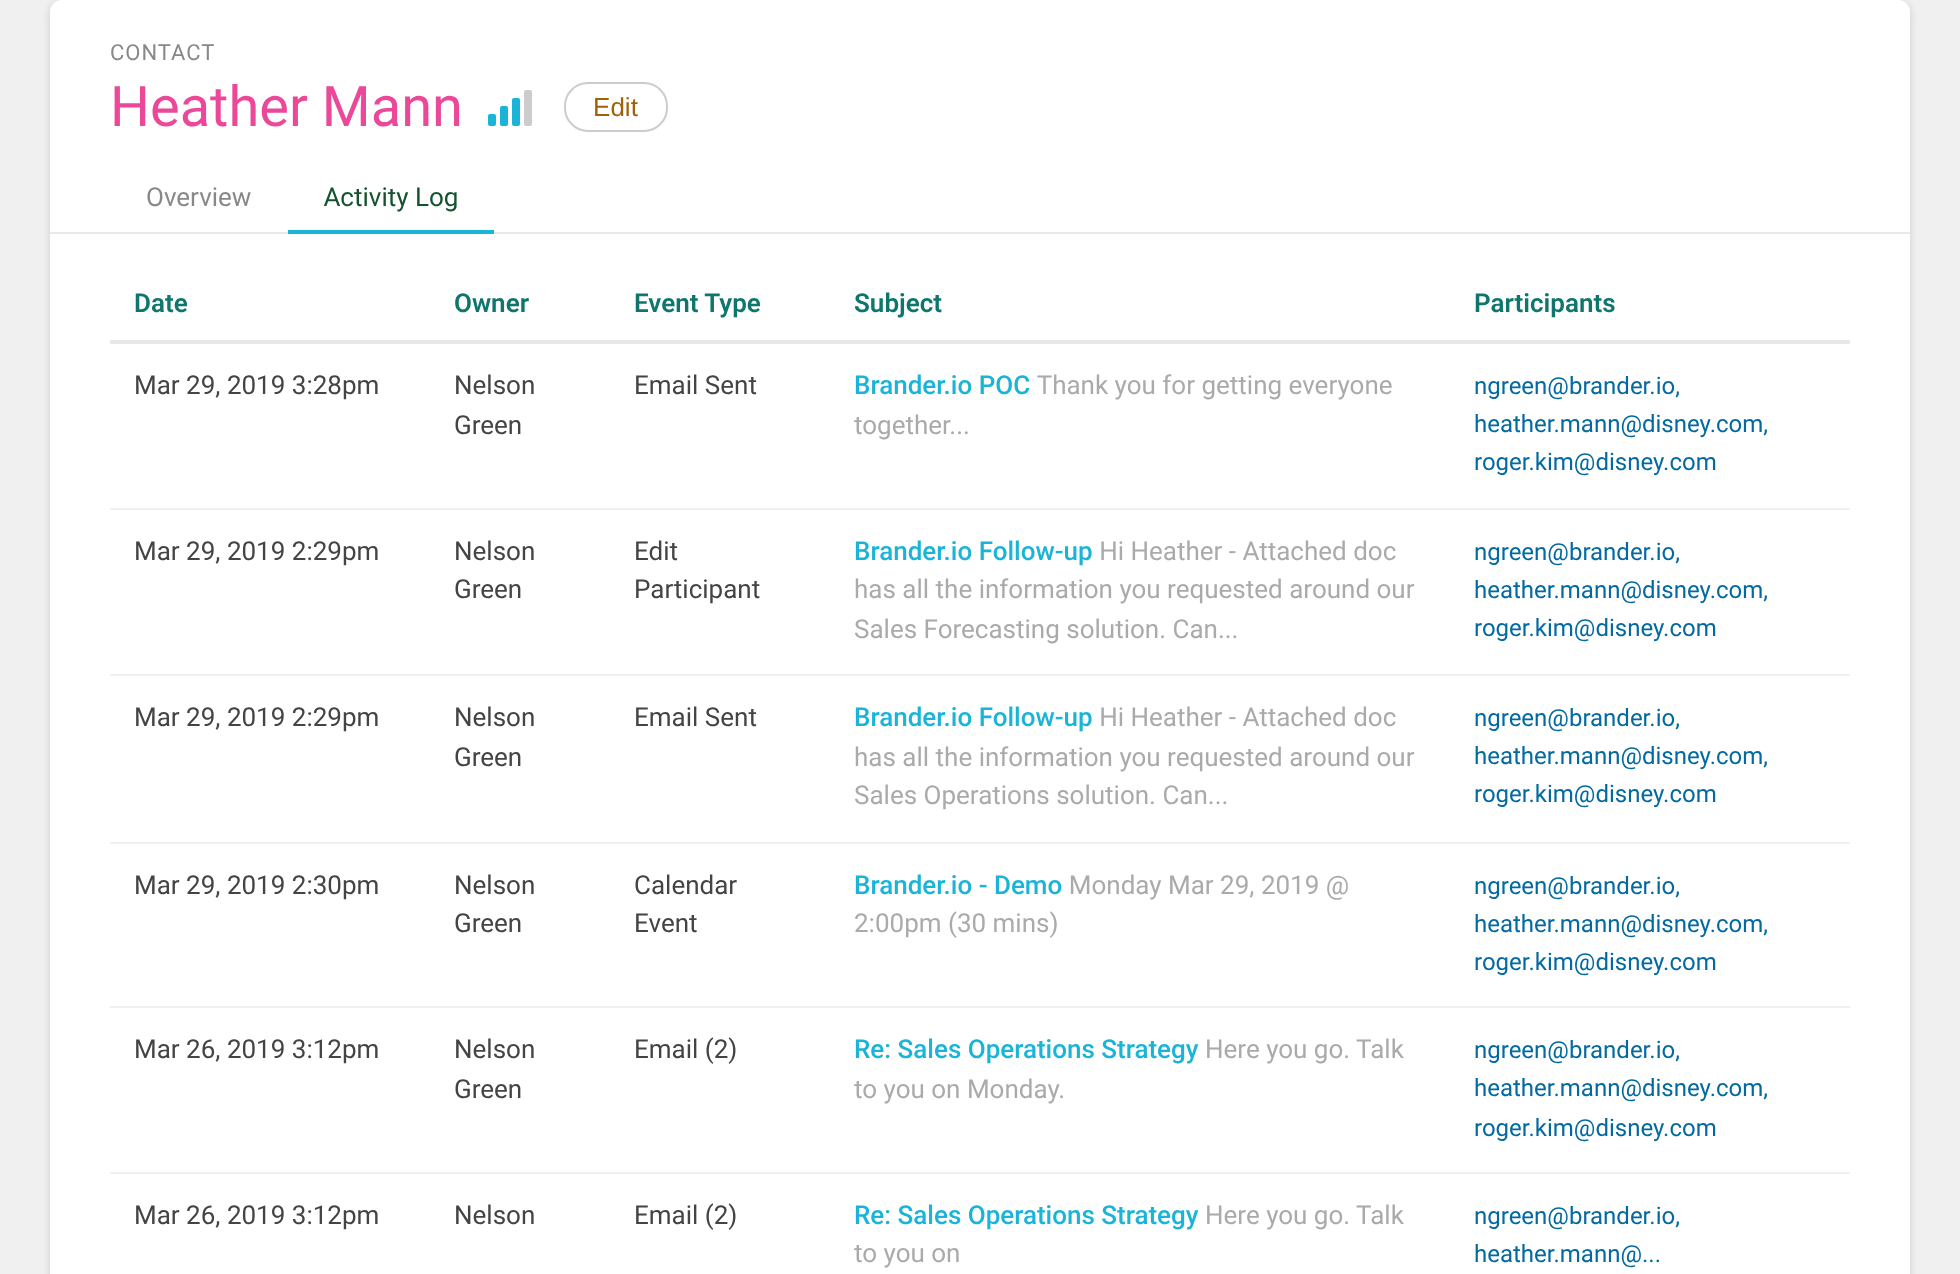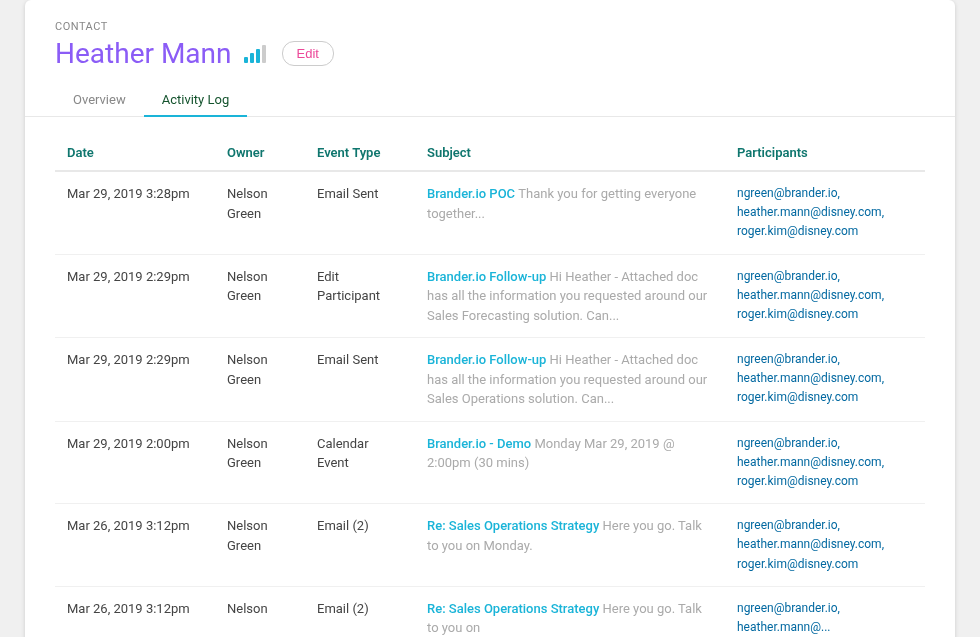--- a/index.html
+++ b/index.html
@@ -33,40 +33,40 @@
     }
     .contact-name-row {
       display: flex;
       align-items: center;
       gap: 12px;
       margin-bottom: 14px;
     }
     .contact-name {
       font-size: 28px;
       font-weight: 400;
-      color: #8b5cf6;
+      color: #ec4899;
     }
     .signal-icon {
       display: flex;
       align-items: flex-end;
       gap: 2px;
       height: 18px;
     }
     .signal-bar {
       background: #1ab4d8;
       border-radius: 1px;
       width: 4px;
     }
     .edit-btn {
       border: 1px solid #ccc;
       background: #fff;
       border-radius: 12px;
       padding: 4px 14px;
       font-size: 13px;
-      color: #ec4899;
+      color: #a16207;
       cursor: pointer;
       margin-left: 4px;
     }
     .tabs {
       display: flex;
       gap: 0;
     }
     .tab {
       padding: 8px 18px;
       font-size: 13px;
@@ -180,21 +180,21 @@
           <tr>
             <td class="col-date">Mar 29, 2019 2:29pm</td>
             <td class="col-owner">Nelson<br>Green</td>
             <td class="col-event">Email Sent</td>
             <td class="col-subject"><span class="subject-link">Brander.io Follow-up </span><span class="subject-preview">Hi Heather - Attached doc has all the information you requested around our Sales Operations solution. Can...</span></td>
             <td class="col-participants participants-cell" style="white-space: pre-line;">ngreen@brander.io,
 heather.mann@disney.com,
 roger.kim@disney.com</td>
           </tr>
           <tr>
-            <td class="col-date">Mar 29, 2019 2:00pm</td>
+            <td class="col-date">Mar 29, 2019 2:30pm</td>
             <td class="col-owner">Nelson<br>Green</td>
             <td class="col-event">Calendar Event</td>
             <td class="col-subject"><span class="subject-link">Brander.io - Demo </span><span class="subject-preview">Monday Mar 29, 2019 @ 2:00pm (30 mins)</span></td>
             <td class="col-participants participants-cell" style="white-space: pre-line;">ngreen@brander.io,
 heather.mann@disney.com,
 roger.kim@disney.com</td>
           </tr>
           <tr>
             <td class="col-date">Mar 26, 2019 3:12pm</td>
             <td class="col-owner">Nelson<br>Green</td>

